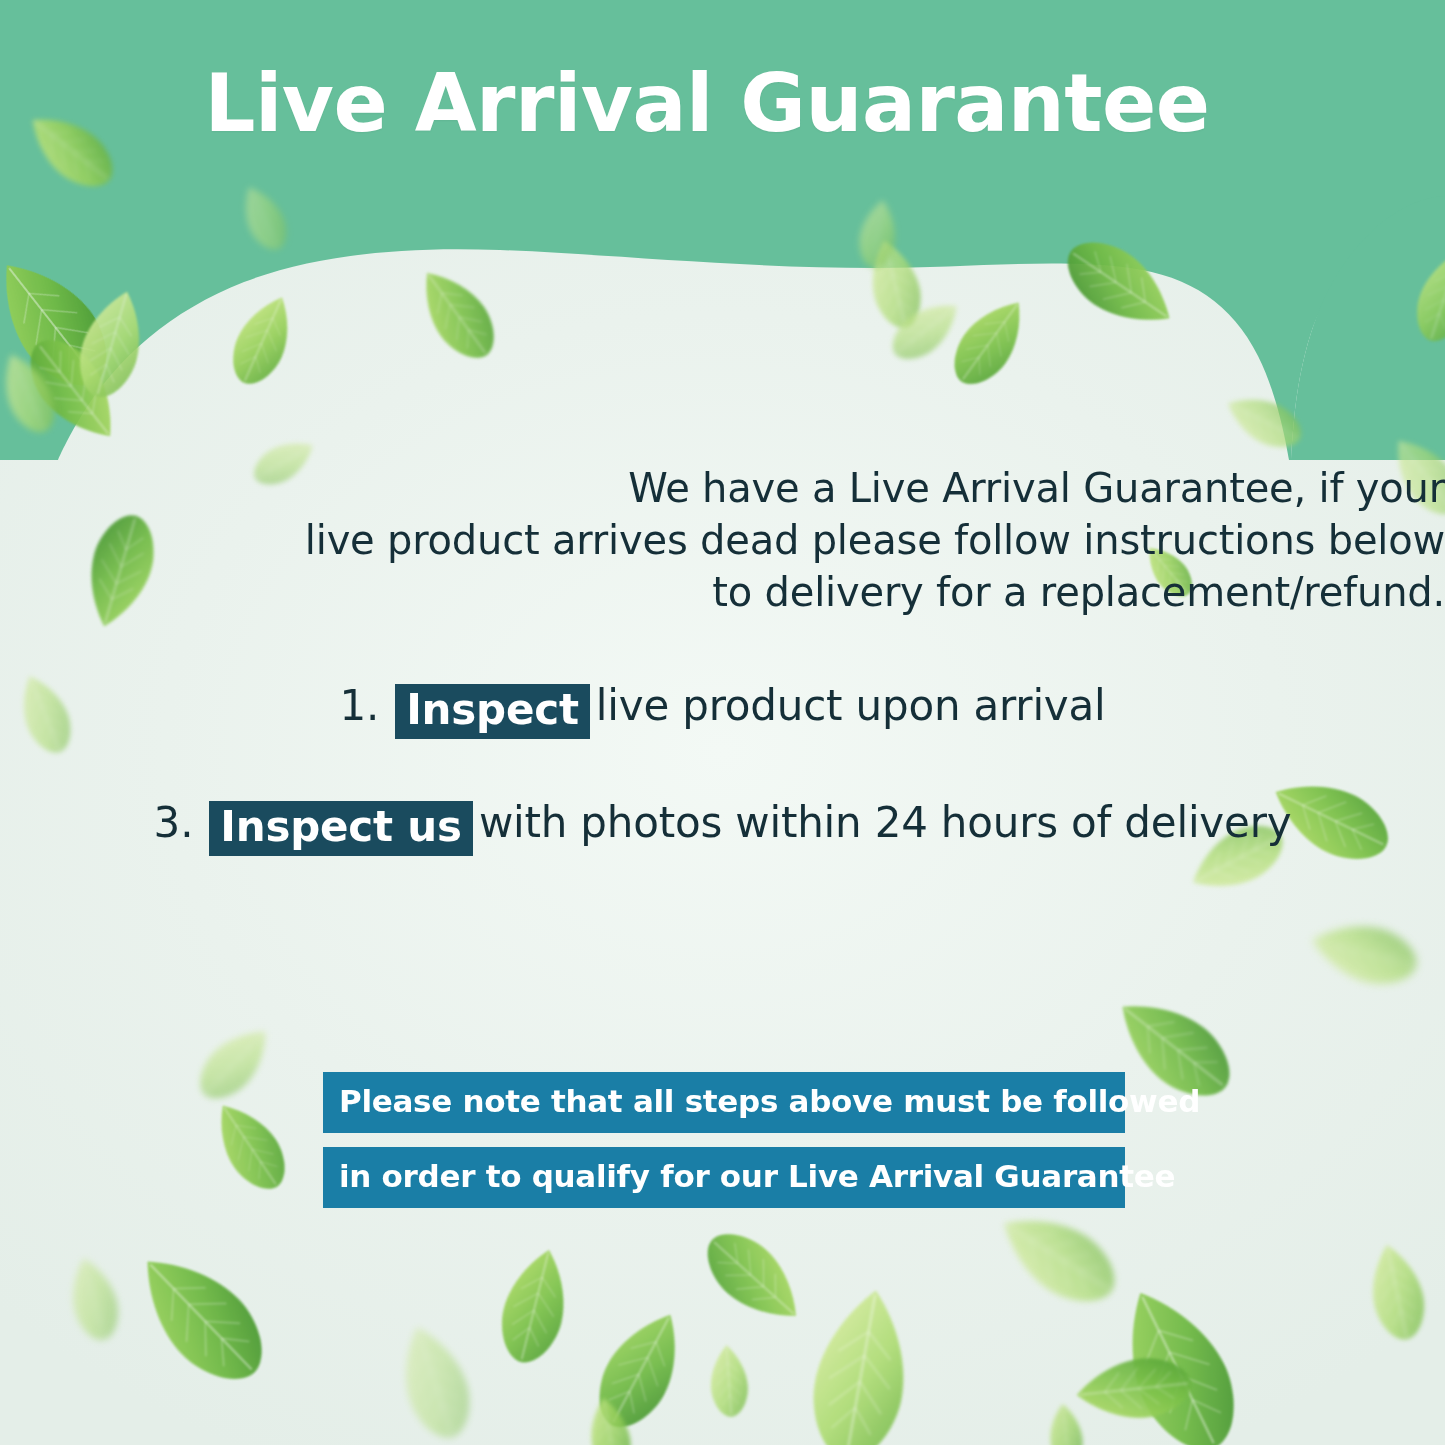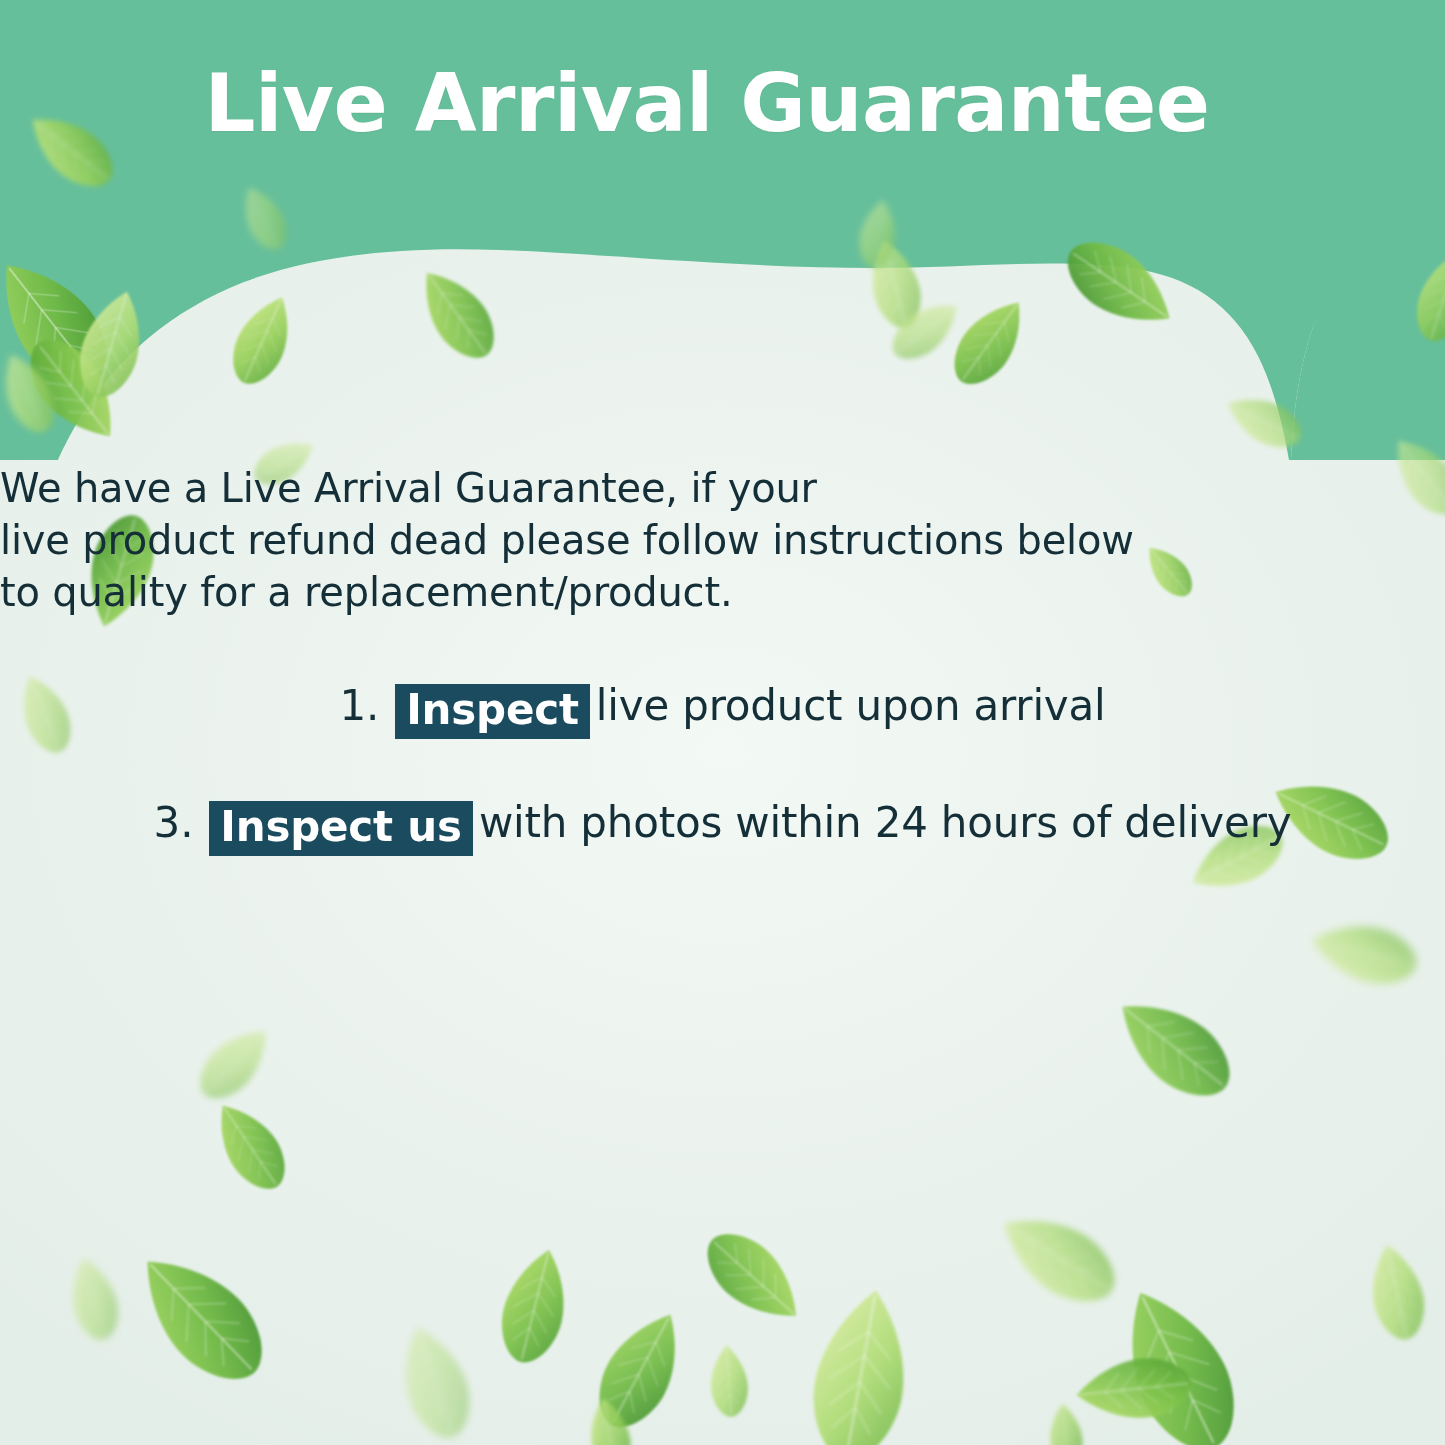--- a/index.html
+++ b/index.html
@@ -53,21 +53,21 @@
     position:absolute;
     left:0;top:0;
     width:1445px;height:1445px;
     z-index:5;
   }
 
   #intro{
     position:absolute;
     left:0;top:462px;
     width:1445px;
-    text-align:left;
+    text-align:right;
     color:#152f38;
     font-size:40px;
     line-height:52px;
     font-family:"DejaVu Sans", sans-serif;
     letter-spacing:-0.2px;
   }
   #intro .line{display:block;white-space:nowrap;}
 
   #steps{
     position:absolute;
@@ -754,33 +754,37 @@
           <path d="M50,6 L50,154" stroke="rgba(255,255,255,.45)" stroke-width="2" fill="none"></path>
           <path d="M50,40 L26,62 M50,62 L22,88 M50,86 L26,112 M50,110 L32,132 M50,40 L74,62 M50,62 L78,88 M50,86 L74,112 M50,110 L68,132" stroke="rgba(255,255,255,.28)" stroke-width="1.6" fill="none"></path>
         </svg>
       </div>
     </div>
 
   <div id="content">
 
     <div id="intro">
       <span class="line">We have a Live Arrival Guarantee, if your</span>
-      <span class="line">live product refund dead please follow instructions below</span>
-      <span class="line">to quality for a replacement/product.</span>
+      <span class="line">live product arrives dead please follow instructions below</span>
+      <span class="line">to delivery for a replacement/refund.</span>
     </div>
 
     <div id="steps">
 
       <div class="step">
         <span class="num">1.</span><span class="hl">Inspect</span><span class="plain">live product upon arrival</span>
       </div>
 
 
       <div class="step">
         <span class="num">3.</span><span class="hl">Inspect us</span><span class="plain">with photos within 24 hours of delivery</span>
       </div>
 
     </div>
 
+    <div id="note">
+      <span class="note-line">Please note that all steps above must be followed</span>
+      <span class="note-line">in order to qualify for our Live Arrival Guarantee</span>
+    </div>
 
   </div>
 
 </div>
 
 </body></html>

